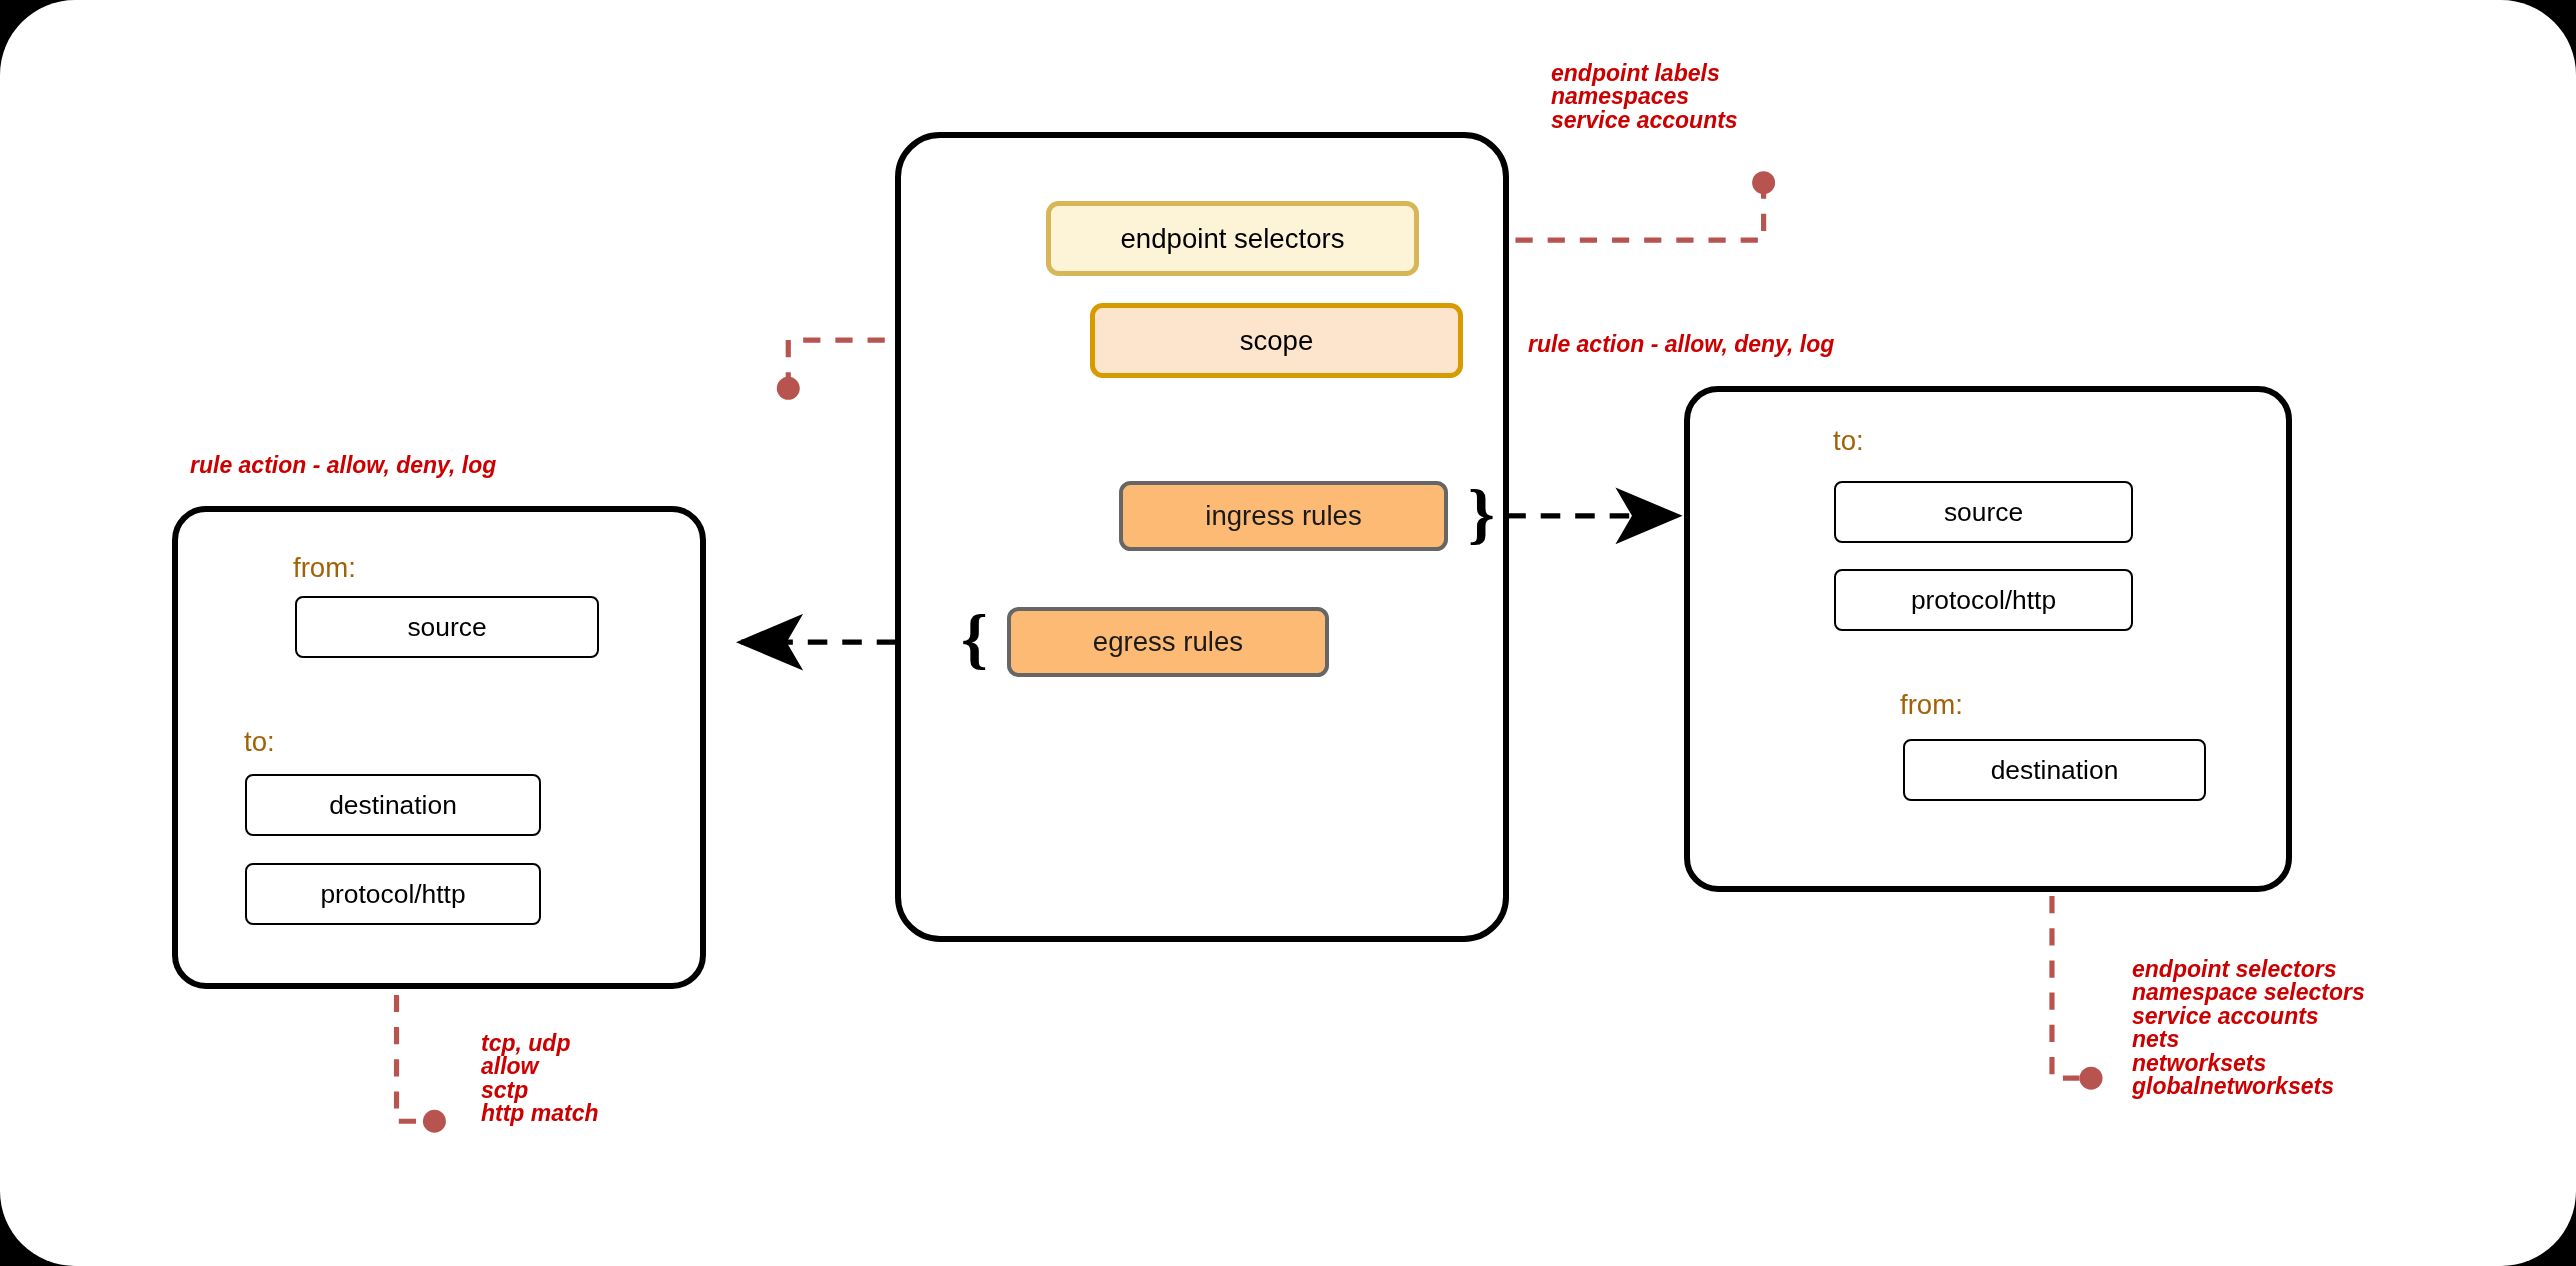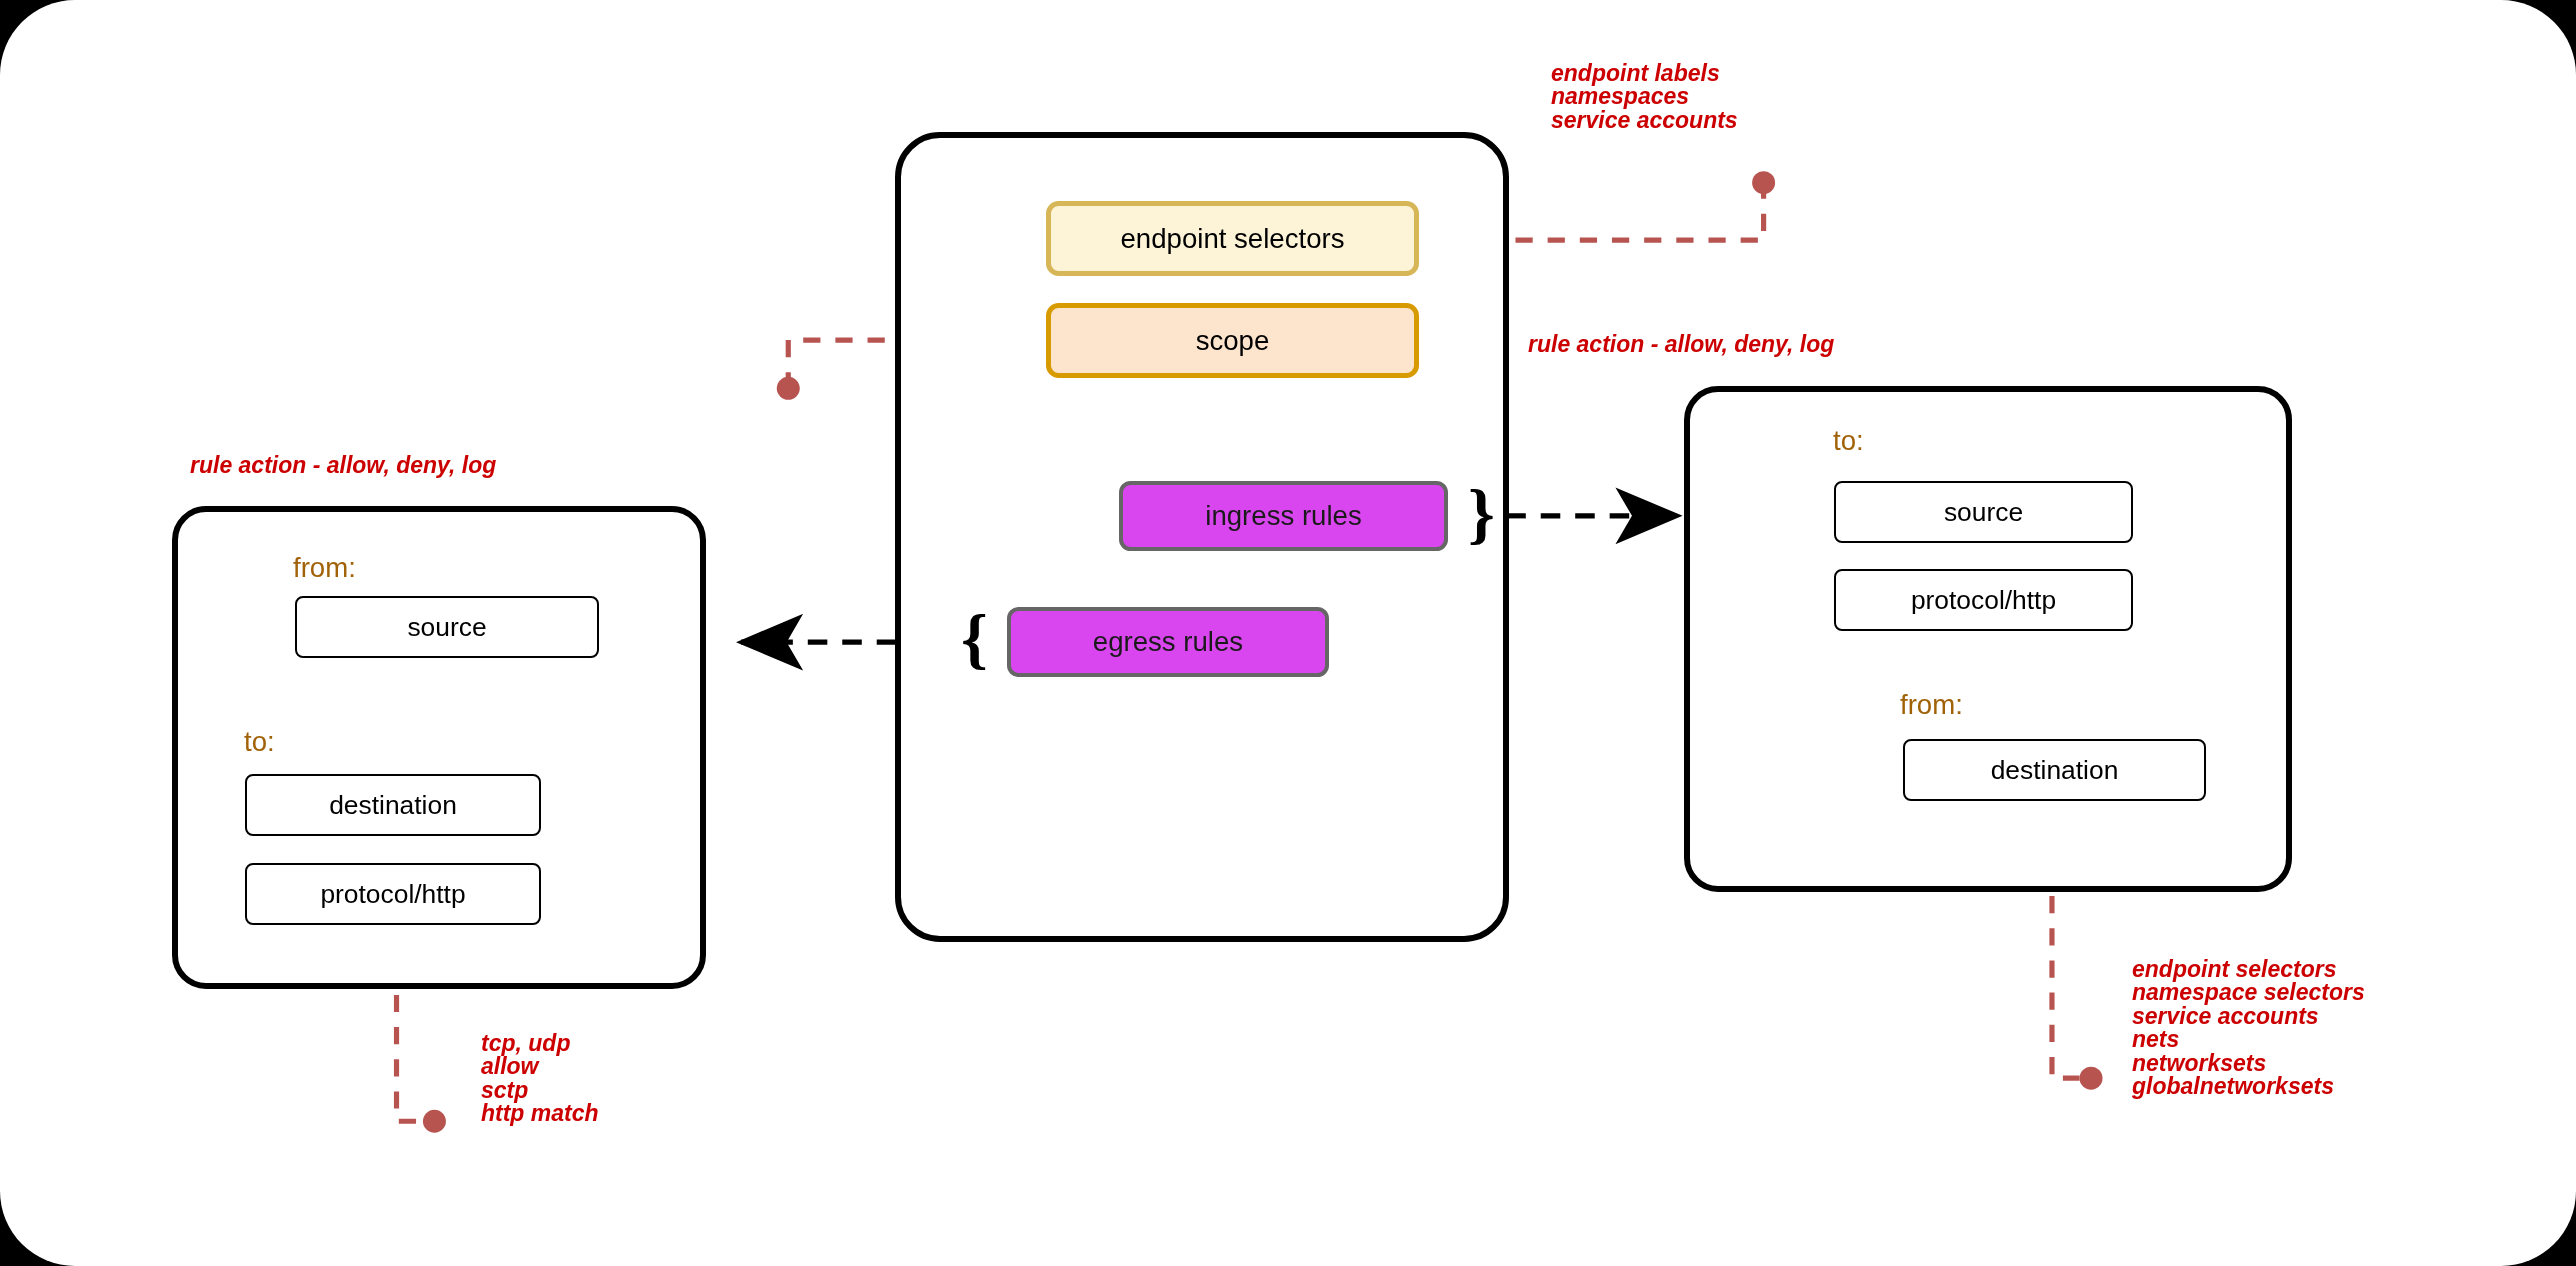--- a/index.html
+++ b/index.html
@@ -14,22 +14,22 @@
        align-items:center;justify-content:center;text-align:center;}
 
   .container-box{border:6.3px solid #000000;border-radius:34px;background:#ffffff;}
   .center-container{border-radius:45px;}
 
   .plain-box{border:2.6px solid #000000;border-radius:8px;background:#ffffff;
              font-size:26.4px;color:#000000;}
   .yellow-box{border:5.2px solid #d6b656;border-radius:12.6px;background:#fdf3d7;
               font-size:27.6px;color:#000;}
   .orange-box{border:5.2px solid #d79b00;border-radius:12.6px;background:#fde4cc;
-              font-size:27.6px;color:#000;}
-  .gray-box{border:4.6px solid #666666;border-radius:11.5px;background:#d946ef;
+              font-size:27.6px;color:#000;margin-left:44px;}
+  .gray-box{border:4.6px solid #666666;border-radius:11.5px;background:#fdba74;
             font-size:27.6px;color:#1a1a1a;}
 
   .section-label{position:absolute;font-size:27.6px;color:#a16207;white-space:nowrap;}
 
   .annot{position:absolute;color:#cc0000;font-style:italic;font-weight:bold;
          font-size:23px;line-height:1.02;white-space:nowrap;}
   .annot.center{}
   .annot.left{text-align:left;}
 
   .brace{position:absolute;font-size:68px;color:#000;line-height:1;

